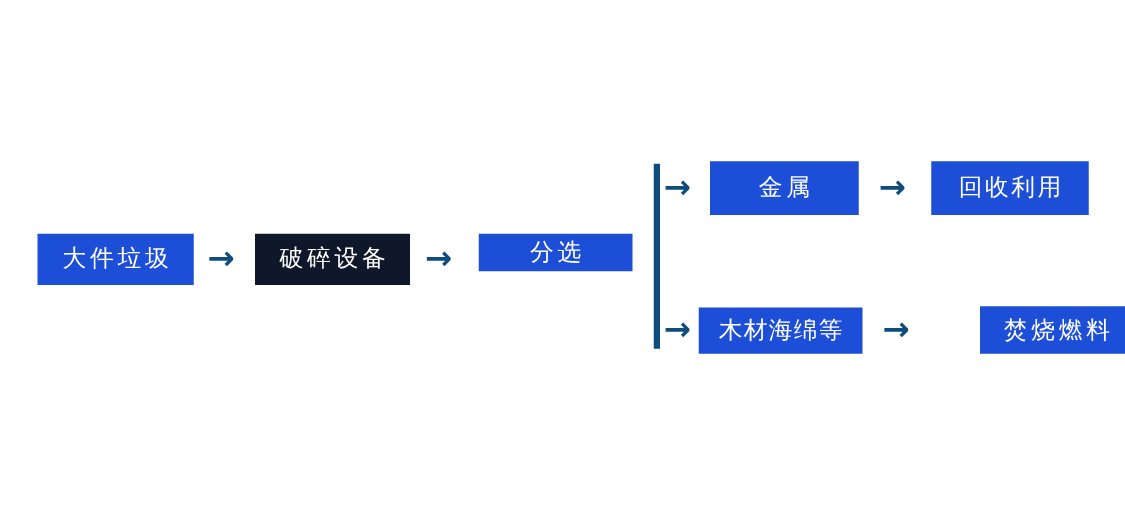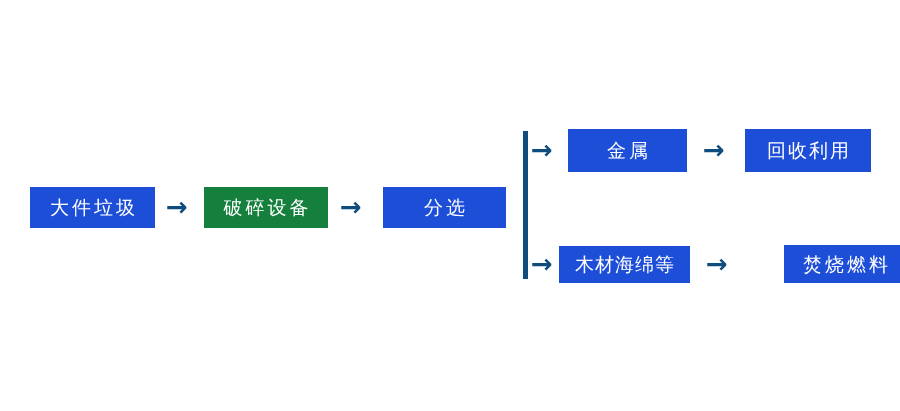--- a/index.html
+++ b/index.html
@@ -27,27 +27,27 @@
     align-items: center;
     justify-content: center;
     color: #ffffff;
     background: #1d4ed8;
     font-family: "DejaVu Sans", "Liberation Sans", sans-serif;
     line-height: 1;
     white-space: nowrap;
     user-select: none;
   }
   .node.red {
-    background: #15803d;
+    background: #0f172a;
   }
 
   
   .node.n-bulky   { left: 30px;  top: 187px; width: 125px; height: 41px; font-size: 19px; letter-spacing: 3px; text-indent: 3px; }
   .node.n-crusher { left: 204px; top: 187px; width: 124px; height: 41px; font-size: 19px; letter-spacing: 3px; text-indent: 3px; }
-  .node.n-sorting { left: 383px; top: 187px; width: 123px; height: 41px; font-size: 19px; letter-spacing: 3px; text-indent: 3px; }
+  .node.n-sorting { left: 383px; top: 187px; width: 123px; height: 30px; font-size: 19px; letter-spacing: 3px; text-indent: 3px; }
 
   
   .node.n-metal    { left: 568px; top: 129px; width: 119px; height: 43px; font-size: 19px; letter-spacing: 3px; text-indent: 3px; }
   .node.n-recycle  { left: 745px; top: 129px; width: 126px; height: 43px; font-size: 19px; letter-spacing: 2px; text-indent: 2px; }
   .node.n-wood     { left: 559px; top: 246px; width: 131px; height: 37px; font-size: 19px; letter-spacing: 1px; text-indent: 1px; }
   .node.n-burn     { left: 784px; top: 245px; width: 123px; height: 38px; font-size: 19px; letter-spacing: 3px; text-indent: 3px; }
 
   
   .arrow {
     position: absolute;

